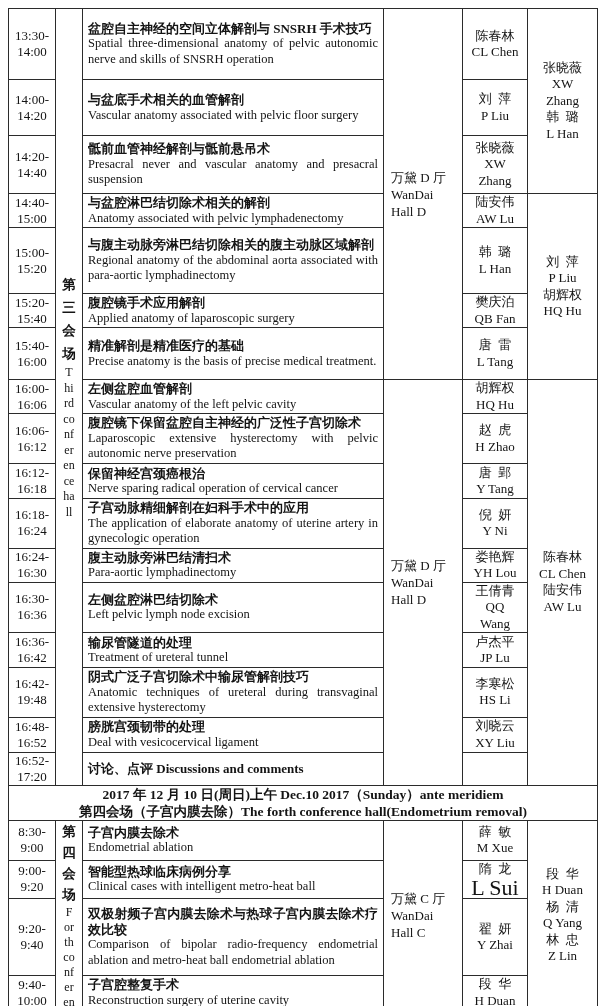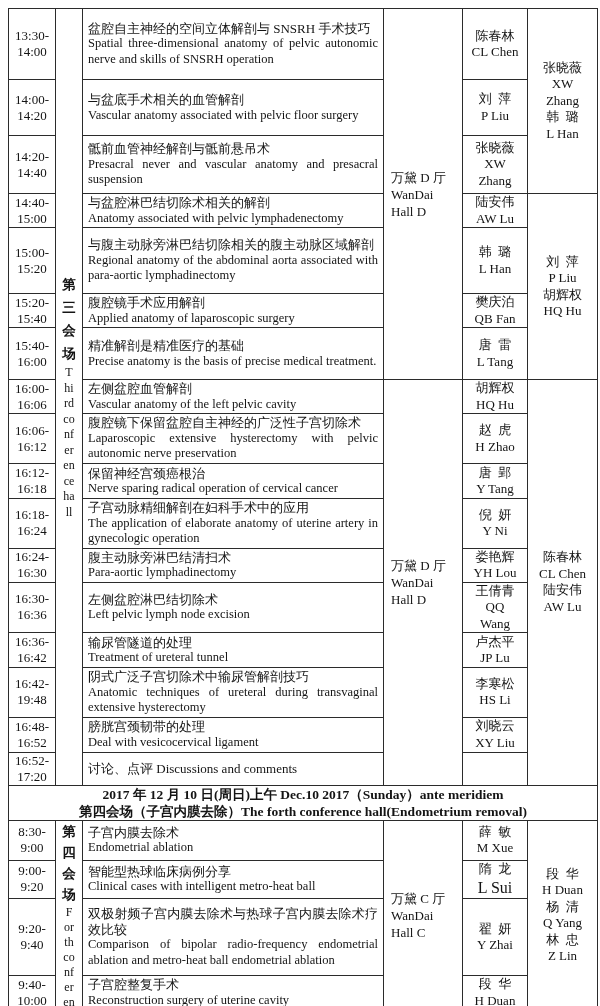--- a/index.html
+++ b/index.html
@@ -18,28 +18,28 @@
   
   td.time{text-align:center;font-size:13px;line-height:16px;}
   
   td.lab{text-align:center;}
   td.lab .cn{font-weight:700;font-size:13.5px;line-height:23px;}
   td.lab .en{font-size:12px;line-height:15.5px;}
   td.lab.tight .cn{line-height:21px;}
   td.lab.tight .en{line-height:15px;}
   
   td.title{padding:1px 5px;text-align:justify;}
-  td.title .cn{font-size:13px;line-height:15.5px;}
+  td.title .cn{font-size:13px;line-height:15.5px;font-weight:bold;}
   td.title .en{font-size:12.5px;line-height:15.5px;}
   
   td.hall{font-size:13px;line-height:17px;padding-left:7px;white-space:pre;}
   
   td.who{text-align:center;font-size:13px;line-height:16.5px;}
   td.who .ln{white-space:pre;}
-  td.who .big{font-size:16px;line-height:21px;}
+  td.who .big{font-size:22px;line-height:21px;}
   
   td.dhead{text-align:center;font-weight:700;font-size:13.5px;line-height:17px;white-space:pre;}
 </style>
 </head>
 <body>
 
 <table class="sched">
   <colgroup>
     <col style="width:47px">
       <col style="width:27px">

